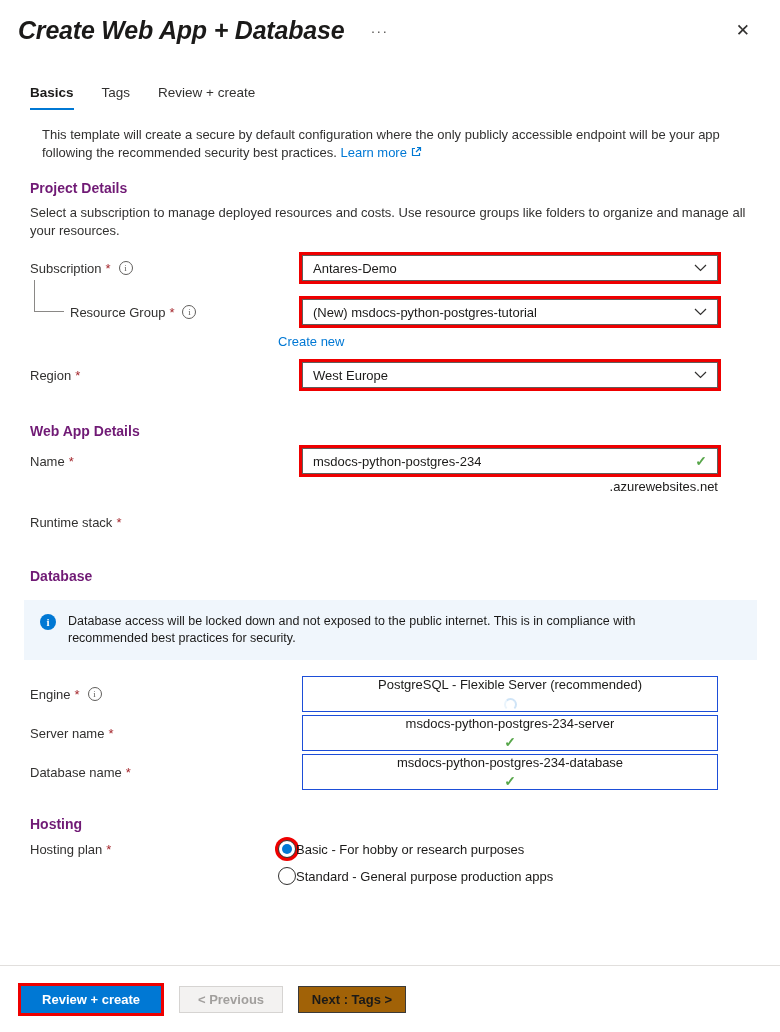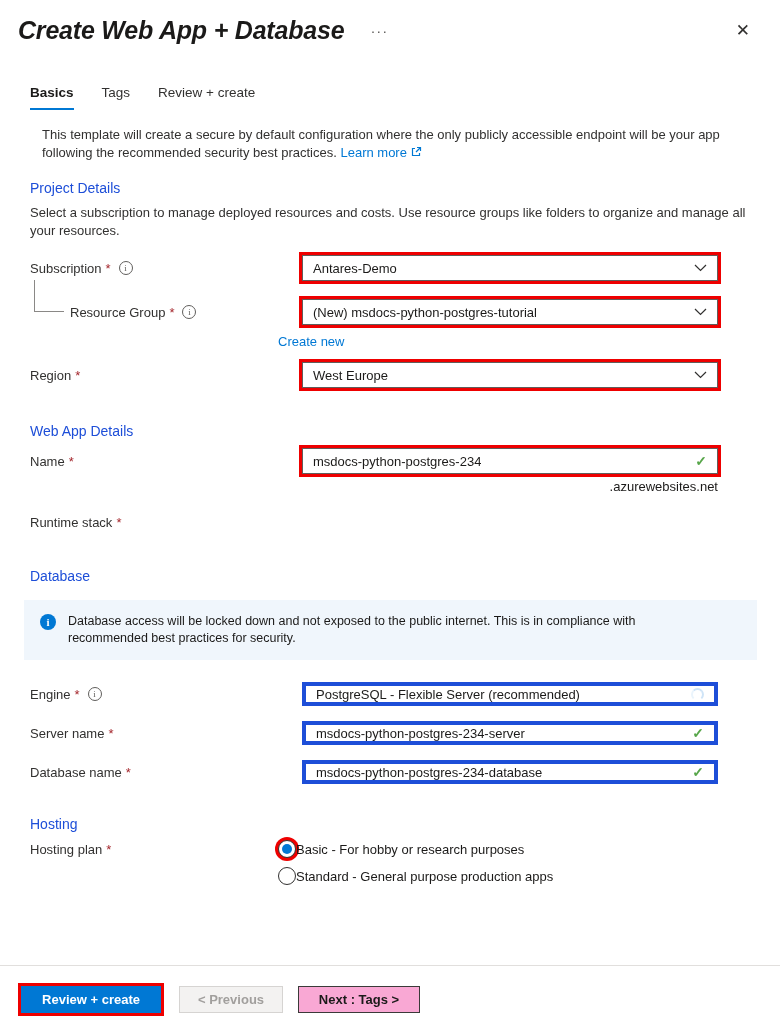--- a/index.html
+++ b/index.html
@@ -15,36 +15,36 @@
 
   
   .tabs { display:flex; gap:28px; margin:40px 0 0 30px; }
   .tab { font-size:13.5px; color:#323130; padding-bottom:8px; cursor:pointer; }
   .tab.active { font-weight:700; color:#1b1a19; border-bottom:2px solid #0078d4; }
 
   
   .intro { margin:16px 30px 0 42px; width:712px; font-size:13px; line-height:18px; color:#323130; }
   .link { color:#0078d4; text-decoration:none; cursor:pointer; }
   .extlink-icon { display:inline-block; vertical-align:-1px; margin-left:3px; }
-  .h2 { margin:18px 30px 0 30px; font-size:14px; font-weight:400; color:#1d4ed8; }
+  .h2 { margin:18px 30px 0 30px; font-size:14px; font-weight:700; color:#701a75; }
   .desc { margin:8px 30px 0 30px; width:718px; font-size:13px; line-height:18px; }
 
   
   .form { position:relative; }
   .row { display:flex; align-items:center; margin-left:30px; }
   .label-col { width:248px; flex:none; display:flex; align-items:center; font-size:13px; color:#323130; }
   .req { color:#a4262c; margin-left:4px; }
   .info-icon { display:inline-flex; align-items:center; justify-content:center; width:14px; height:14px;
     border:1px solid #605e5c; border-radius:50%; color:#605e5c; font-size:9px; margin-left:8px; cursor:pointer; }
   .info-icon::after { content:"i"; font-family:"Liberation Serif", serif; }
   .field-col { width:440px; flex:none; position:relative;padding-left:24px; }
   .redbox { border:3px solid #ee0000; margin:0 -3px; }
   .control { height:26px; background:#fff; border:1px solid #605e5c; display:flex; align-items:center;
     justify-content:space-between; padding:0 10px; font-size:13px; color:#1b1a19; }
-  .control.plain { height:24px; border:4px solid #1d4ed8; }
+  .control.plain { height:36px; border:1px solid #1d4ed8;flex-direction:column; }
   .control .val { white-space:nowrap; overflow:hidden; }
   .check { color:#57a64a; font-size:14px; font-weight:700; }
   .spinner { width:13px; height:13px; border-radius:50%; border:2px solid #cfe4f7;
     border-bottom-color:transparent; border-left-color:#eaf4fc; flex:none; }
   .connector { position:absolute; left:34px; top:26px; width:30px; height:32px;
     border-left:1px solid #8a8886; border-bottom:1px solid #8a8886; }
   .indent-label { margin-left:40px; }
   .create-new { margin:8px 0 0 278px; font-size:13px; }
   .suffix { margin-left:278px; width:440px; text-align:right; font-size:13px; color:#1b1a19; margin-top:4px; }
 
@@ -64,21 +64,21 @@
   .radio.annotated { box-shadow:0 0 0 3px #ee0000; }
 
   
   .footer { position:absolute; left:0; right:0; bottom:0; height:67px; border-top:1px solid #e1dfdd;
     display:flex; align-items:center; padding-left:18px; gap:15px; background:#fff; }
   .btn { height:27px; font-size:13px; display:flex; align-items:center; justify-content:center;
     cursor:pointer; font-family:"Liberation Sans", sans-serif; }
   .btn-primary { background:#0078d4; color:#fff; font-weight:700; width:140px; border:none; }
   .btn-redwrap { border:3px solid #ee0000; }
   .btn-disabled { background:#f3f2f1; color:#a19f9d; border:1px solid #d6d4d2; width:104px; font-weight:700; }
-  .btn-outline { background:#f9a8d4; color:#1b1a19; border:1px solid #3b3a39; width:122px; font-weight:700; }
+  .btn-outline { background:#a16207; color:#1b1a19; border:1px solid #3b3a39; width:108px; font-weight:700; }
 
   .chev { flex:none; margin-left:8px; }
 </style>
 </head>
 <body>
 
 <div class="panel">
 
   <div class="hdr">
     <span class="hdr-title">Create Web App + Database</span>

